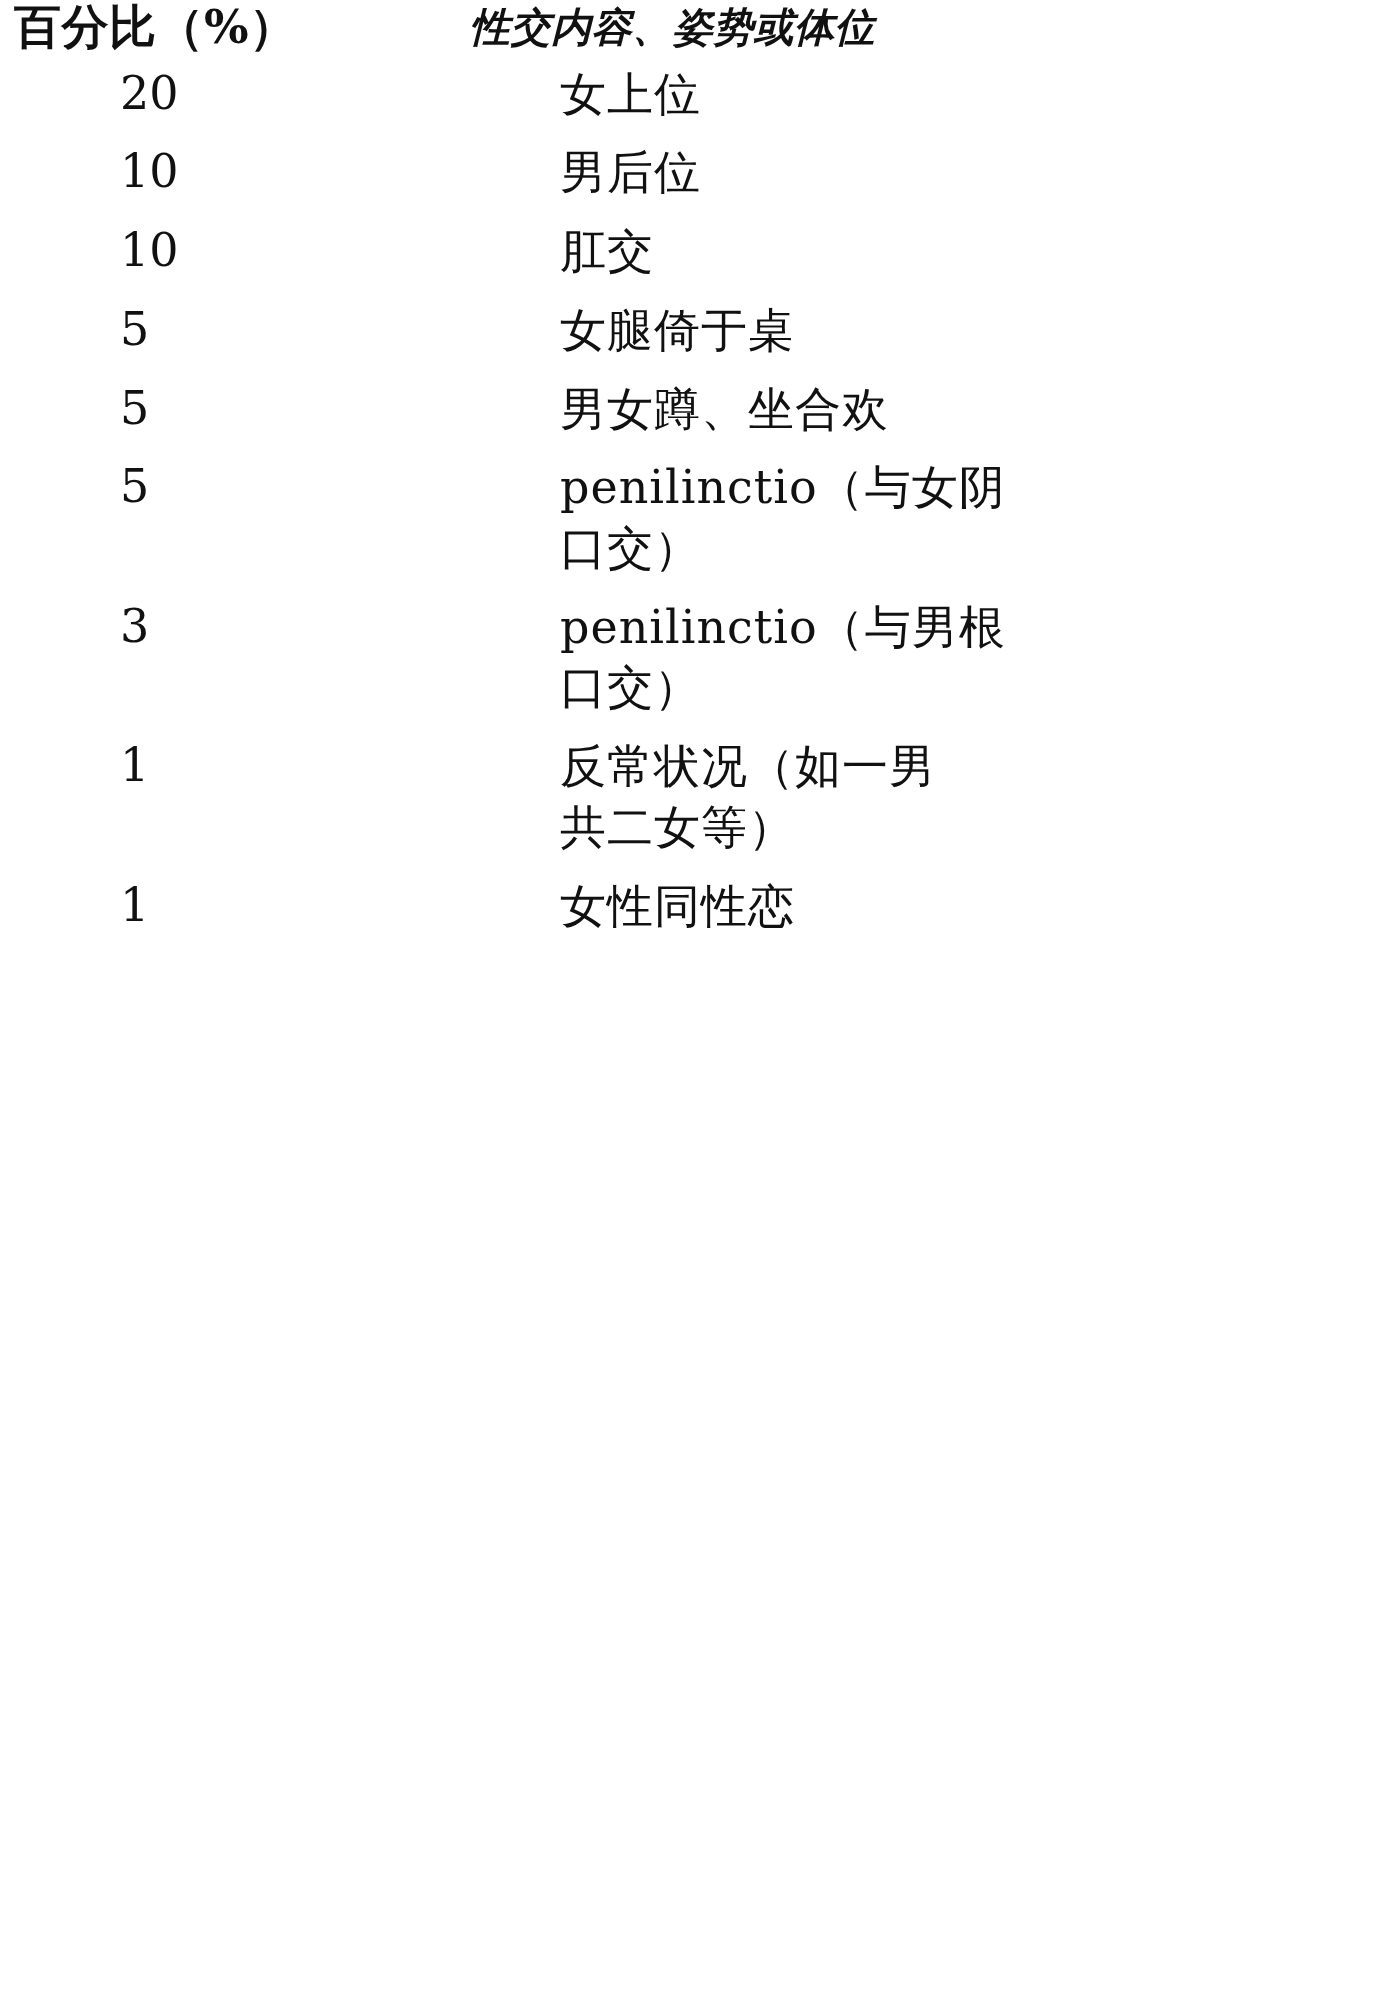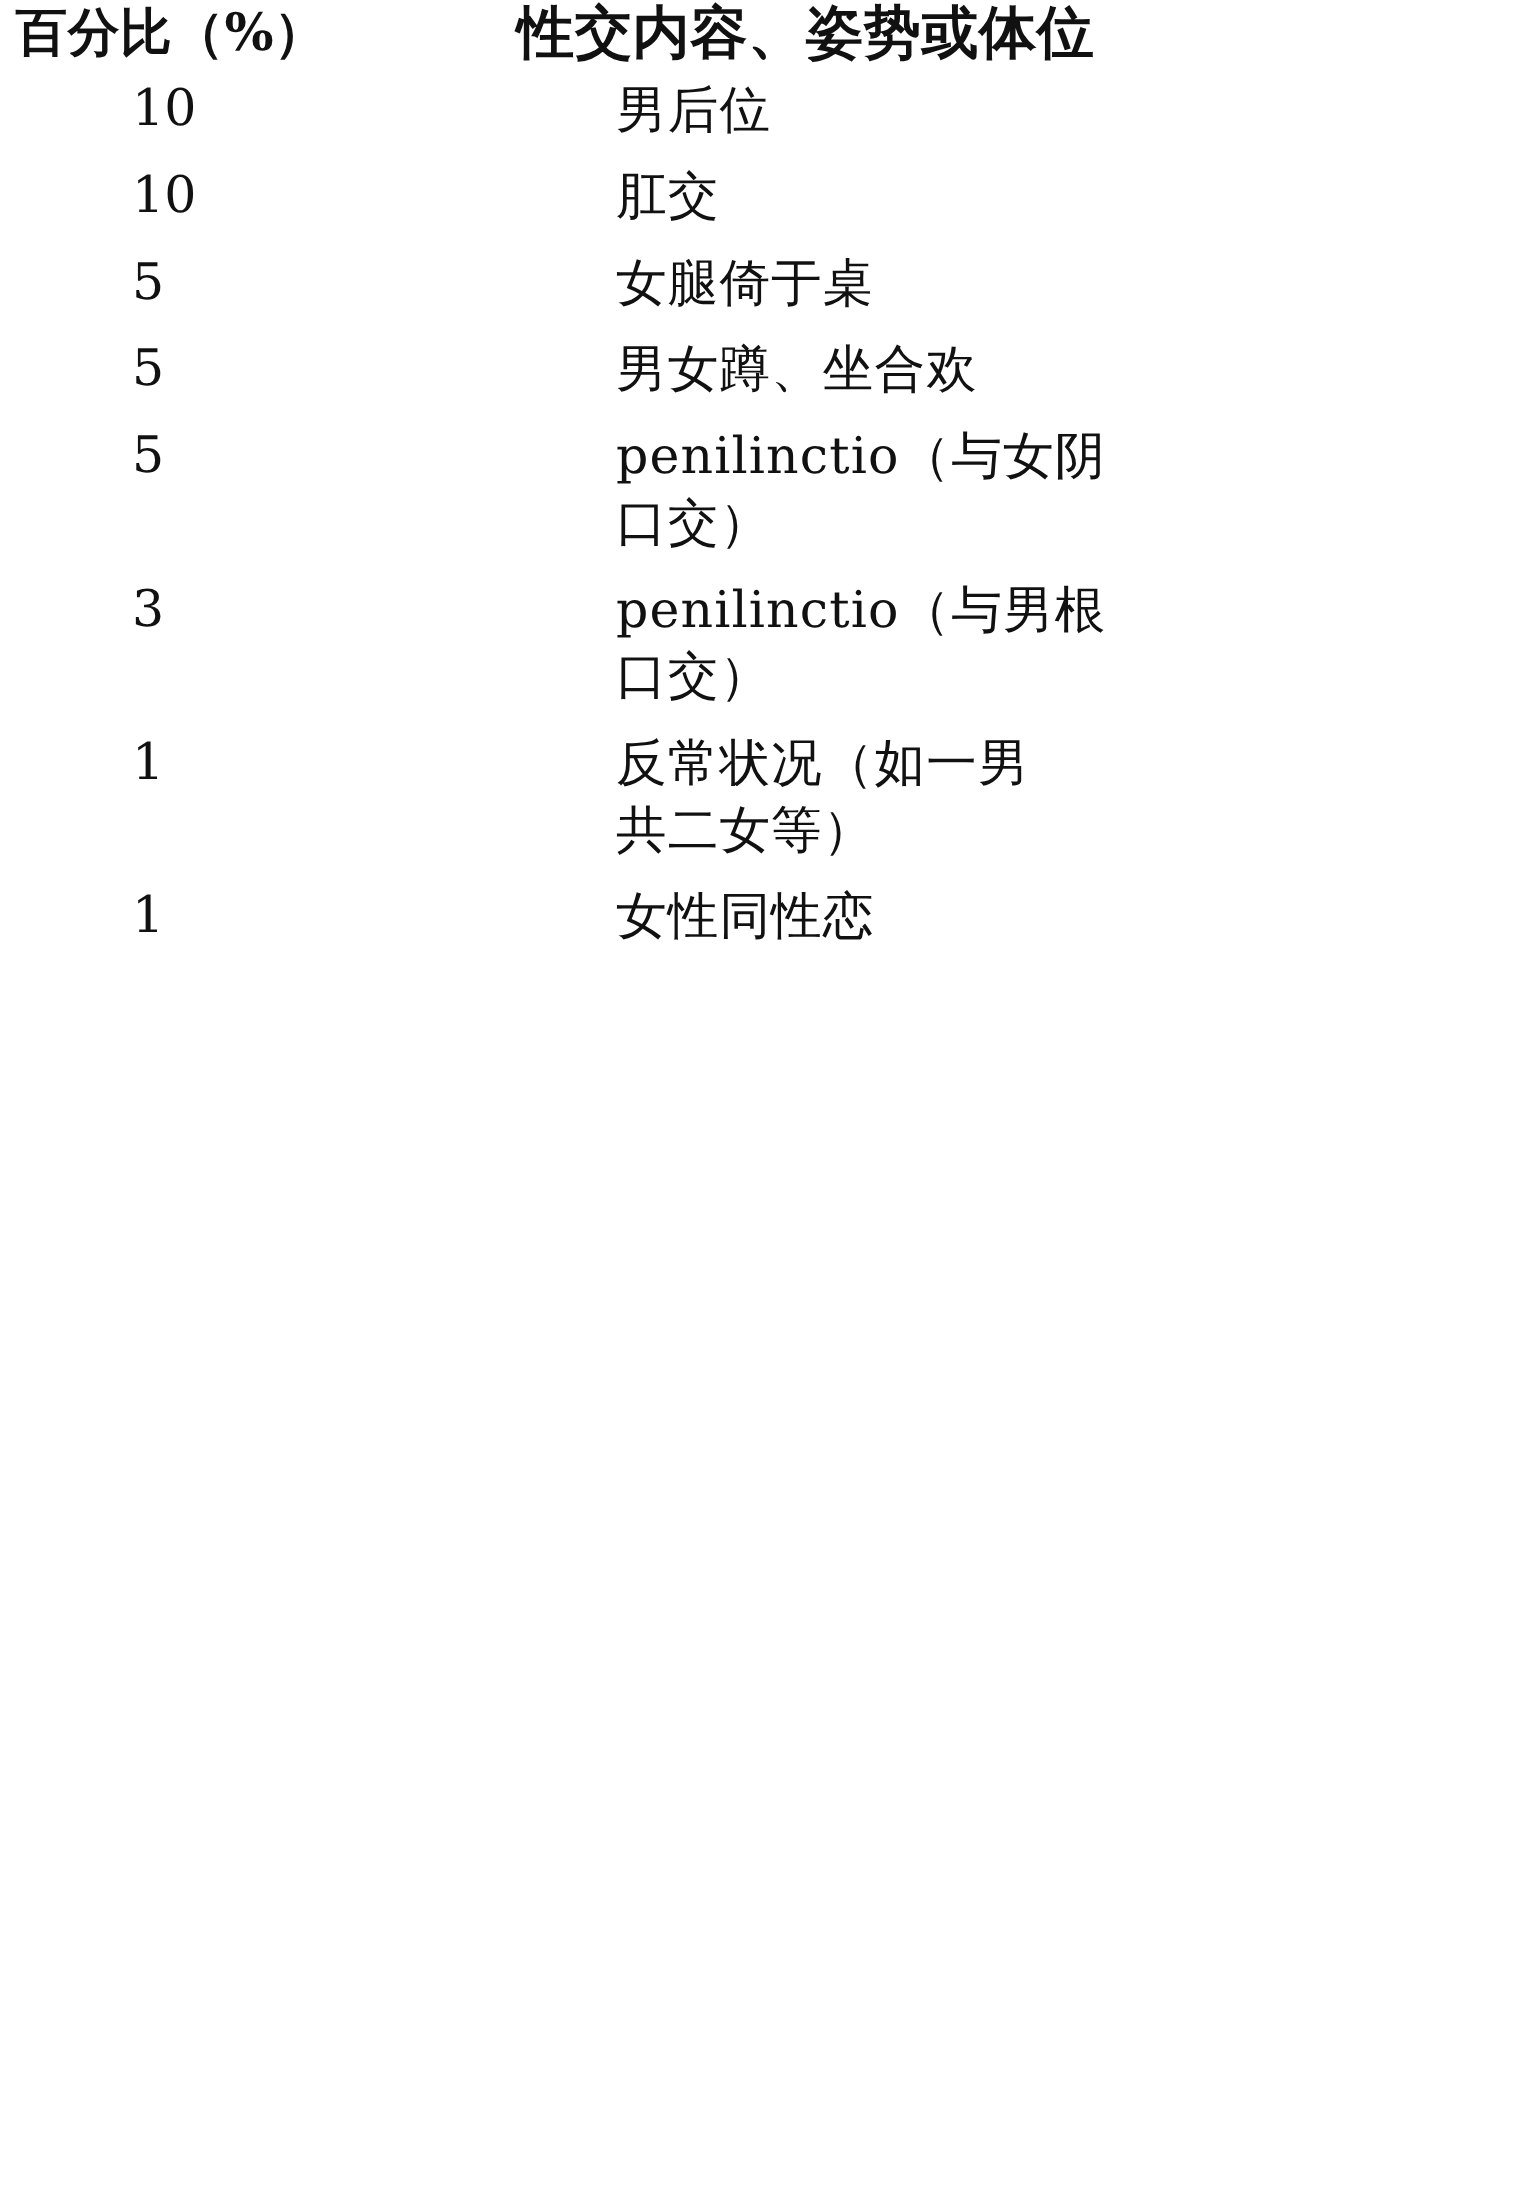--- a/index.html
+++ b/index.html
@@ -31,24 +31,25 @@
     text-align: left;
     padding-left: 14px !important;
     font-size: 47px;
     line-height: 1.12;
     letter-spacing: 0.5px;
     white-space: nowrap;
   }
   .header-desc {
     text-align: left;
     padding-left: 40px !important;
-    font-size: 52px;
+    font-size: 40px;
     line-height: 1.12;
     letter-spacing: 0.5px;
     white-space: nowrap;
+    font-style: italic;
   }
 
   .data-row td {
     padding: 9px 0 9px 0;
     vertical-align: top;
   }
   .cell-pct {
     text-align: left;
     padding-left: 120px !important;
     font-size: 46px;
@@ -82,20 +83,26 @@
     </colgroup>
     <thead>
       <tr class="header-row">
         <th class="header-pct">百分比（%）</th>
         <th class="header-desc">性交内容、姿势或体位</th>
       </tr>
     </thead>
     <tbody>
 
 
+      <tr class="data-row">
+        <td class="cell-pct">20</td>
+        <td class="cell-desc">
+          <span class="line">女上位</span>
+        </td>
+      </tr>
 
 
       <tr class="data-row">
         <td class="cell-pct">10</td>
         <td class="cell-desc">
           <span class="line">男后位</span>
         </td>
       </tr>
 
       <tr class="data-row">

